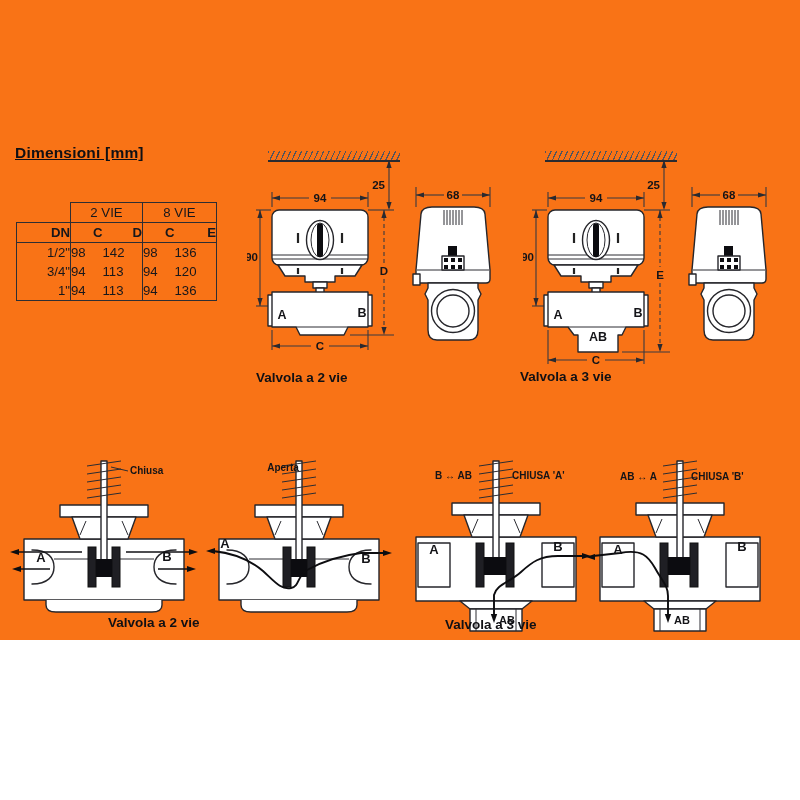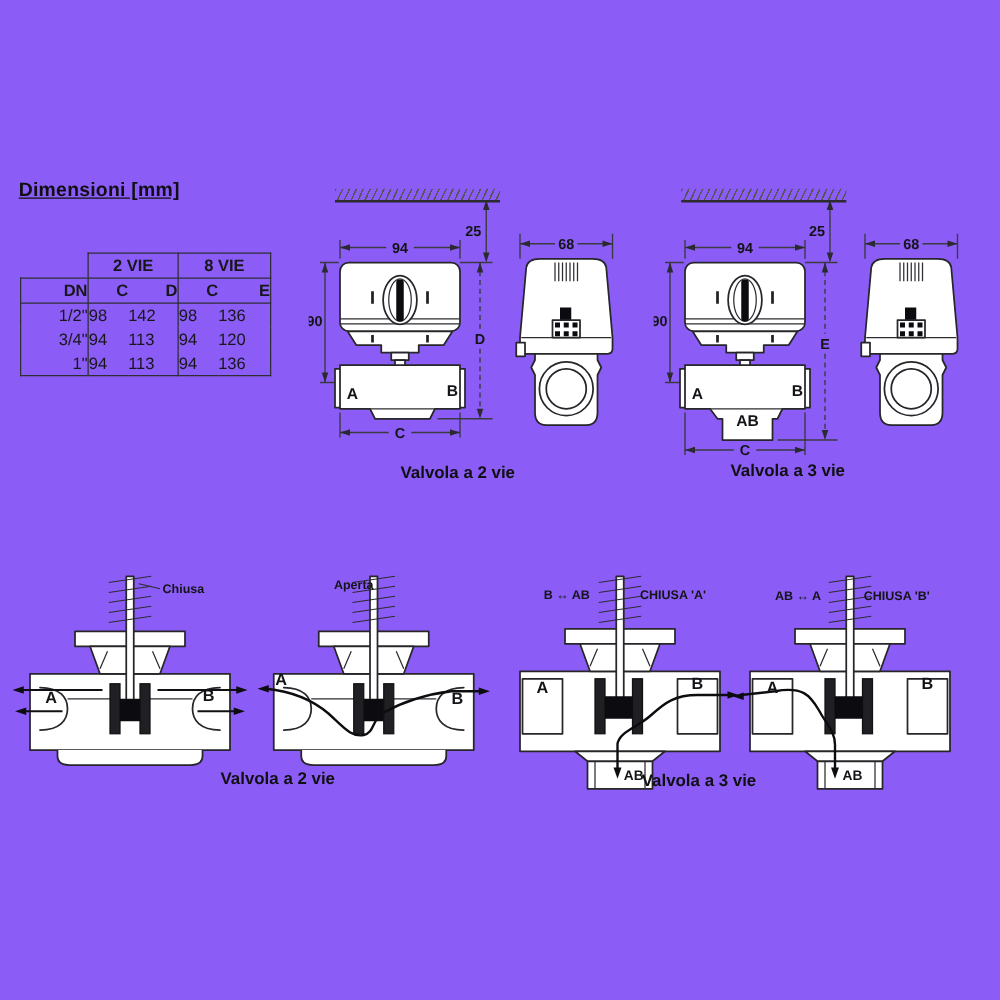--- a/index.html
+++ b/index.html
@@ -1,28 +1,28 @@
 <!DOCTYPE html>
 <html><head>
 <meta charset="utf-8">
 <style>
   html,body{margin:0;padding:0;background:#fff}
-  .page{position:relative;width:800px;height:800px;background:#8b5cf6;
+  .page{position:relative;width:800px;height:640px;background:#f97316;
         font-family:"Liberation Sans",sans-serif;color:#141418;overflow:hidden}
   .abs{position:absolute}
   .h-title{position:absolute;font-size:15.5px;font-weight:bold;text-decoration:underline;
            letter-spacing:.2px;color:#101014;white-space:nowrap}
-  .cap{position:absolute;font-size:13.5px;font-weight:bold;text-align:right;color:#101014;white-space:nowrap}
+  .cap{position:absolute;font-size:13.5px;font-weight:bold;text-align:left;color:#101014;white-space:nowrap}
   .hatch{position:absolute;height:9px;border-bottom:2px solid #2b2b30;
          background:repeating-linear-gradient(115deg,#55555c 0 1.2px,transparent 1.2px 5px)}
   
   table.dims{position:absolute;left:16px;top:202px;border-collapse:collapse;table-layout:fixed;
              font-size:13.2px;color:#17171b}
   table.dims td{padding:0;height:19px;white-space:nowrap}
-  .gh{font-weight:bold;text-align:center;height:27px}
+  .gh{font-weight:normal;text-align:center;height:27px}
   .chd{font-weight:bold;text-align:right;height:26px}
   .bt{border-top:1.6px solid #2e2e33}.bb{border-bottom:1.6px solid #2e2e33}
   .bl{border-left:1.6px solid #2e2e33}.br{border-right:1.6px solid #2e2e33}
   .num{text-align:left;padding-right:7px}
   .dn{text-align:right;padding-right:6px}
   .padtop{padding-top:3px}
   
   svg .s{stroke:#26262b;stroke-width:1.4;fill:none;stroke-linejoin:round;stroke-linecap:round}
   svg .s1{stroke:#2c2c32;stroke-width:1;fill:none;stroke-linejoin:round}
   svg .sf{stroke:#26262b;stroke-width:1.4;fill:#fff;stroke-linejoin:round}

